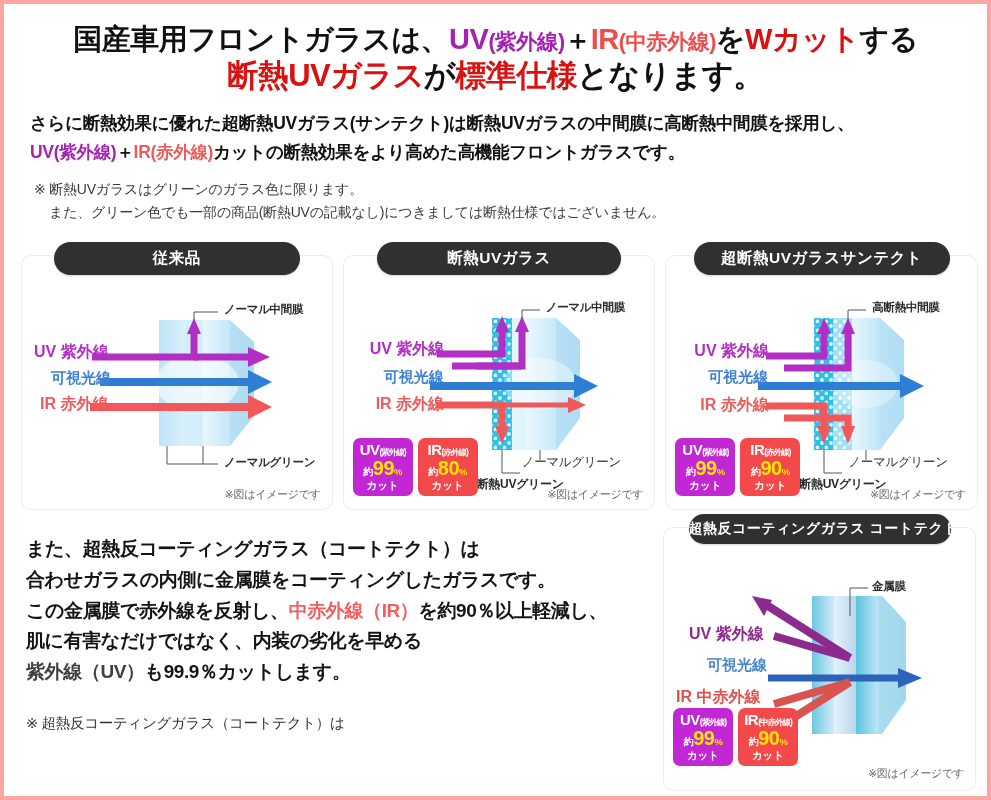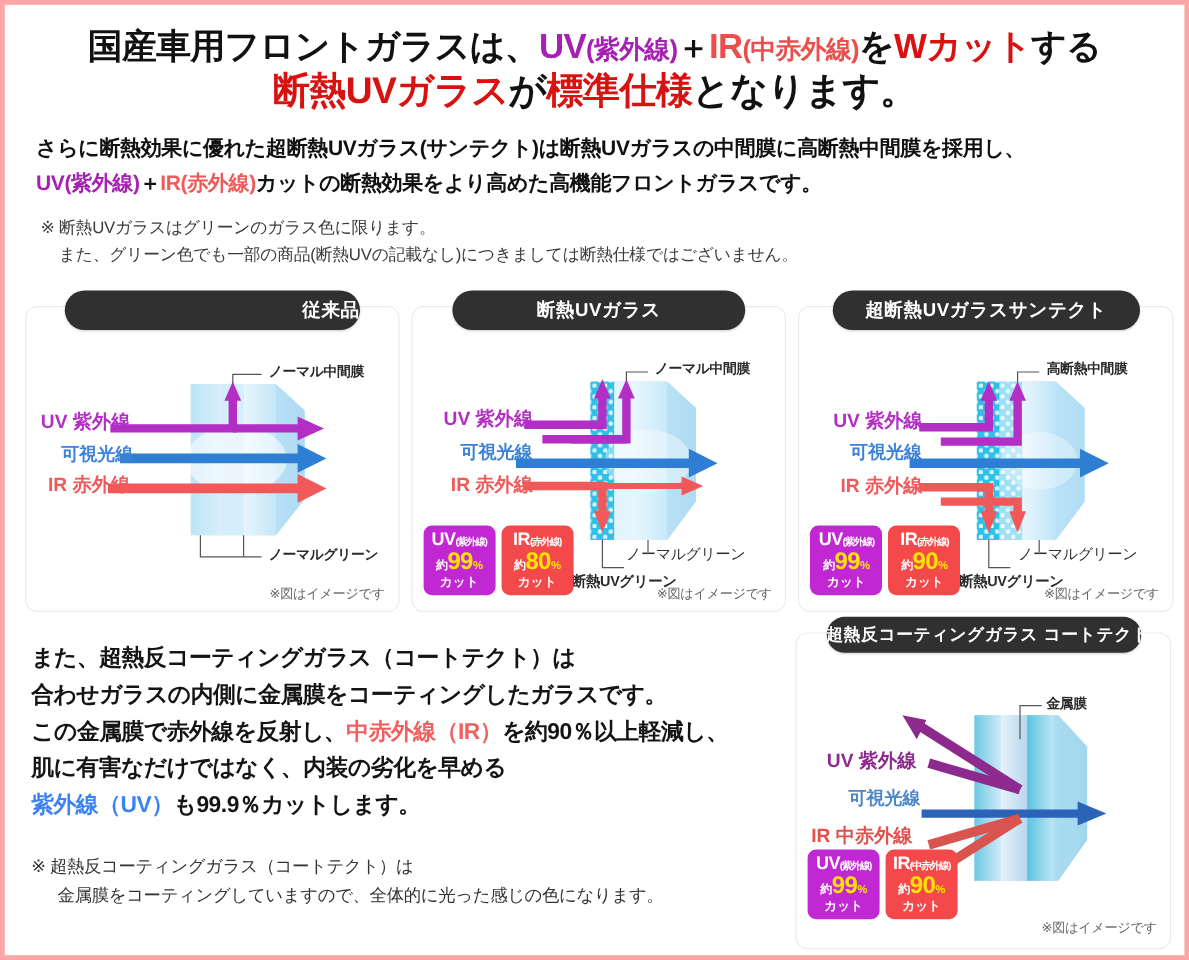--- a/index.html
+++ b/index.html
@@ -56,21 +56,21 @@
   }
   .card.wide{width:311px;}
 
   .pill{
     position:absolute;top:-14px;left:50%;transform:translateX(-50%);
     background:#303030;color:#ffffff;border-radius:17px;
     font-size:15.5px;font-weight:bold;letter-spacing:0.5px;
     padding:6px 0;text-align:center;white-space:nowrap;
     box-shadow:0 1px 2px rgba(0,0,0,.18);
   }
-  .pill.w1{width:246px;text-align:right;}
+  .pill.w1{width:246px;}
   .pill.w2{width:244px;}
   .pill.w3{width:256px;}
   .pill.w4{width:262px;font-size:14px;}
 
   .diagram{position:absolute;left:0;top:22px;width:100%;height:210px;}
   .imgnote{
     position:absolute;right:11px;bottom:7px;
     font-size:11px;color:#666;letter-spacing:-0.3px;
   }
 
@@ -103,21 +103,21 @@
   .badge .b2 .pc{font-size:9.5px;color:#ffe400;}
   .badge .b3{display:block;font-size:10.5px;font-weight:bold;margin-top:2px;}
 
   
   .bottomtext{
     position:absolute;left:22px;top:530px;width:630px;
     font-size:19px;font-weight:bold;color:#141414;line-height:1.62;
     letter-spacing:-0.4px;
   }
   .bottomtext .irp{color:#f0605f;}
-  .bottomtext .uvp{color:#3b82f6;}
+  .bottomtext .uvp{color:#404040;}
   .bottomnote{
     position:absolute;left:22px;top:708px;width:630px;
     font-size:14.5px;color:#333;line-height:1.65;letter-spacing:-0.3px;
   }
   .bottomnote .indent{display:block;padding-left:22px;}
 
   .card-bottom{
     position:absolute;left:660px;top:524px;width:311px;height:262px;
     background:#fff;border-radius:9px;box-shadow:0 0 0 1px #ececec;
   }
@@ -346,21 +346,20 @@
       <span>この金属膜で赤外線を反射し、</span><span class="irp">中赤外線（IR）</span><span>を約90％以上軽減し、</span>
     </div>
     <div>肌に有害なだけではなく、内装の劣化を早める</div>
     <div>
       <span class="uvp">紫外線（UV）</span><span>も99.9％カットします。</span>
     </div>
   </div>
 
   <div class="bottomnote">
     <div>※ 超熱反コーティングガラス（コートテクト）は</div>
-    <div class="indent">金属膜をコーティングしていますので、全体的に光った感じの色になります。</div>
   </div>
 
   <div class="card-bottom">
     <div class="pill w4">超熱反コーティングガラス コートテクト</div>
     <div class="diagram" style="top:30px;height:215px;">
       <svg viewBox="0 0 311 215" width="311" height="215">
         <defs>
           <linearGradient id="g4body" x1="0" y1="0" x2="1" y2="0">
             <stop offset="0" stop-color="#bfe6f5"></stop>
               <stop offset="1" stop-color="#8fd0ea"></stop>

